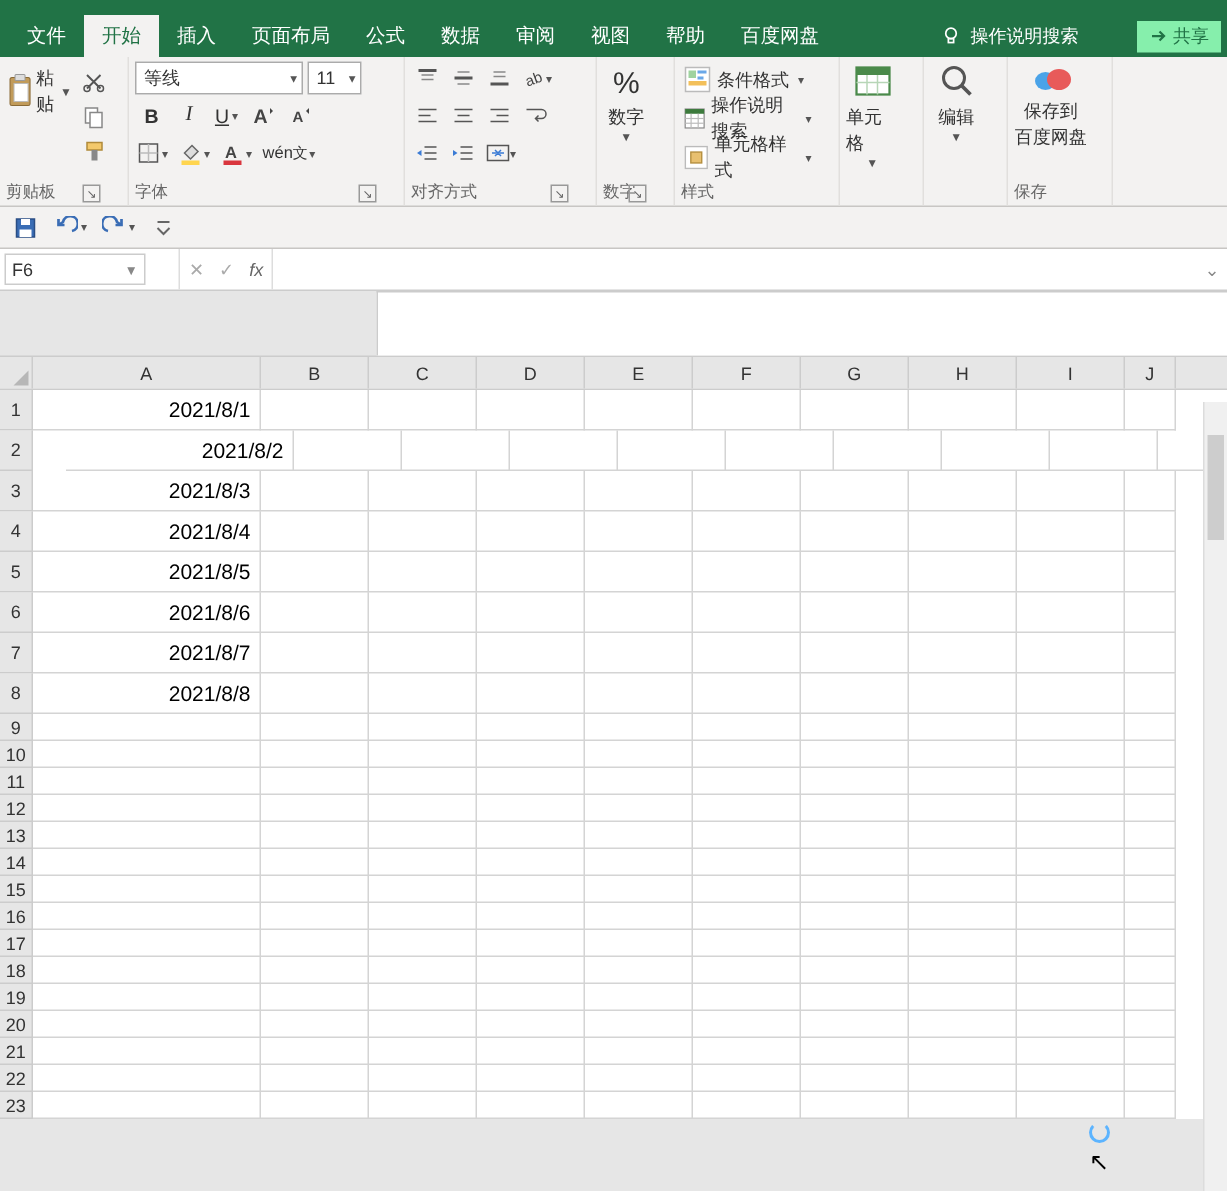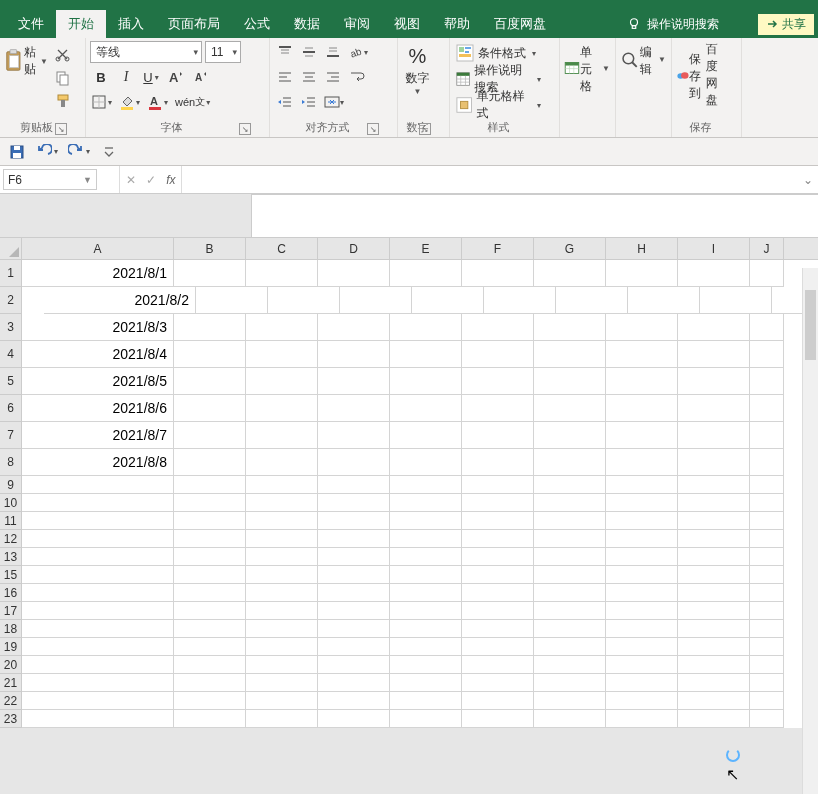--- a/index.html
+++ b/index.html
@@ -8,27 +8,27 @@
 
 .title-bar { height: 10px; background: #217346; }
 
 
 .tabs { height: 28px; background: #217346; display: flex; align-items: stretch; padding-left: 6px; }
 .tab { color: #fff; padding: 0 12px; display: flex; align-items: center; font-size: 13px; cursor: pointer; }
 .tab.active { background: #f3f2f1; color: #217346; }
 .tab-right { margin-left: auto; display: flex; align-items: center; gap: 25px; }
 .tell-me { display: flex; align-items: center; color: #fff; padding: 0 10px; gap: 6px; }
 .bulb { width: 14px; height: 14px; }
-.share-btn { background: #fef9c3; color: #217346; padding: 2px 8px; display: flex; align-items: center; gap: 4px; margin: 3px 4px; }
+.share-btn { background: #86efac; color: #217346; padding: 2px 8px; display: flex; align-items: center; gap: 4px; margin: 3px 4px; }
 
 
 .ribbon { height: 100px; background: #f3f2f1; border-bottom: 1px solid #c8c6c4; display: flex; }
 .group { border-right: 1px solid #e1dfdd; display: flex; flex-direction: column; padding: 3px 16px 0 4px; }
 .group-body { flex: 1; display: flex; align-items: flex-start; }
-.group-label { text-align: center; font-size: 11px; color: #666; padding: 2px 0; position: relative; }
+.group-label { font-size: 11px; color: #666; padding: 2px 0; position: relative; }
 .group-label .launcher { position: absolute; right: 2px; bottom: 2px; width: 12px; height: 12px; border: 1px solid #999; display: flex; align-items: center; justify-content: center; font-size: 8px; color: #666; }
 
 
 .clipboard-big { display: flex; flex-direction: row; align-items: center; width: 44px; }
 .paste-icon { width: 30px; height: 36px; margin: 2px 0; }
 .paste-label { font-size: 12px; }
 .dd-caret { font-size: 8px; color: #555; }
 .clip-side { display: flex; flex-direction: column; gap: 3px; margin-left: 4px; margin-top: 4px; }
 .small-btn { width: 22px; height: 20px; display: flex; align-items: center; justify-content: center; }
 
@@ -53,21 +53,21 @@
 
 .num-big { display: flex; flex-direction: column; align-items: center; width: 40px; }
 .pct { font-size: 20px; font-weight: 300; margin-top: 4px; }
 .num-label { font-size: 12px; margin-top: 2px; }
 
 
 .styles-body { flex-direction: column; gap: 2px; }
 .style-row { display: flex; align-items: center; gap: 4px; height: 24px; padding: 0 2px; }
 
 
-.big-vert { display: flex; align-items: center; justify-content: center; width: 52px; }
+.big-vert { display: flex; flex-direction: column; align-items: center; justify-content: center; width: 52px; }
 .big-vert .lbl { font-size: 12px; margin-top: 3px; }
 
 
 .qat { height: 28px; background: #f3f2f1; border-bottom: 1px solid #c8c6c4; display: flex; align-items: center; padding-left: 6px; gap: 6px; }
 
 
 .formula-area { height: 28px; background: #fff; border-bottom: 1px solid #ccc; display: flex; align-items: stretch; }
 .name-box { width: 94px; border: 1px solid #ccc; margin: 3px; display: flex; align-items: center; padding: 0 4px; background: #fff; }
 .name-box .dd { margin-left: auto; font-size: 9px; color: #888; }
 .fx-ctrls { display: flex; align-items: center; border-right: 1px solid #ddd; padding: 0 6px; gap: 10px; color: #aaa; }
@@ -648,20 +648,33 @@
         <div class="cell cStd"></div>
         <div class="cell cStd"></div>
         <div class="cell cStd"></div>
         <div class="cell cStd"></div>
         <div class="cell cStd"></div>
         <div class="cell cStd"></div>
         <div class="cell cStd"></div>
         <div class="cell" style="width: 34px;"></div>
       </div>
       <div class="row short">
+        <div class="rh">14</div>
+        <div class="cell cA"></div>
+        <div class="cell cB"></div>
+        <div class="cell cStd"></div>
+        <div class="cell cStd"></div>
+        <div class="cell cStd"></div>
+        <div class="cell cStd"></div>
+        <div class="cell cStd"></div>
+        <div class="cell cStd"></div>
+        <div class="cell cStd"></div>
+        <div class="cell" style="width: 34px;"></div>
+      </div>
+      <div class="row short">
         <div class="rh">15</div>
         <div class="cell cA"></div>
         <div class="cell cB"></div>
         <div class="cell cStd"></div>
         <div class="cell cStd"></div>
         <div class="cell cStd"></div>
         <div class="cell cStd"></div>
         <div class="cell cStd"></div>
         <div class="cell cStd"></div>
         <div class="cell cStd"></div>

